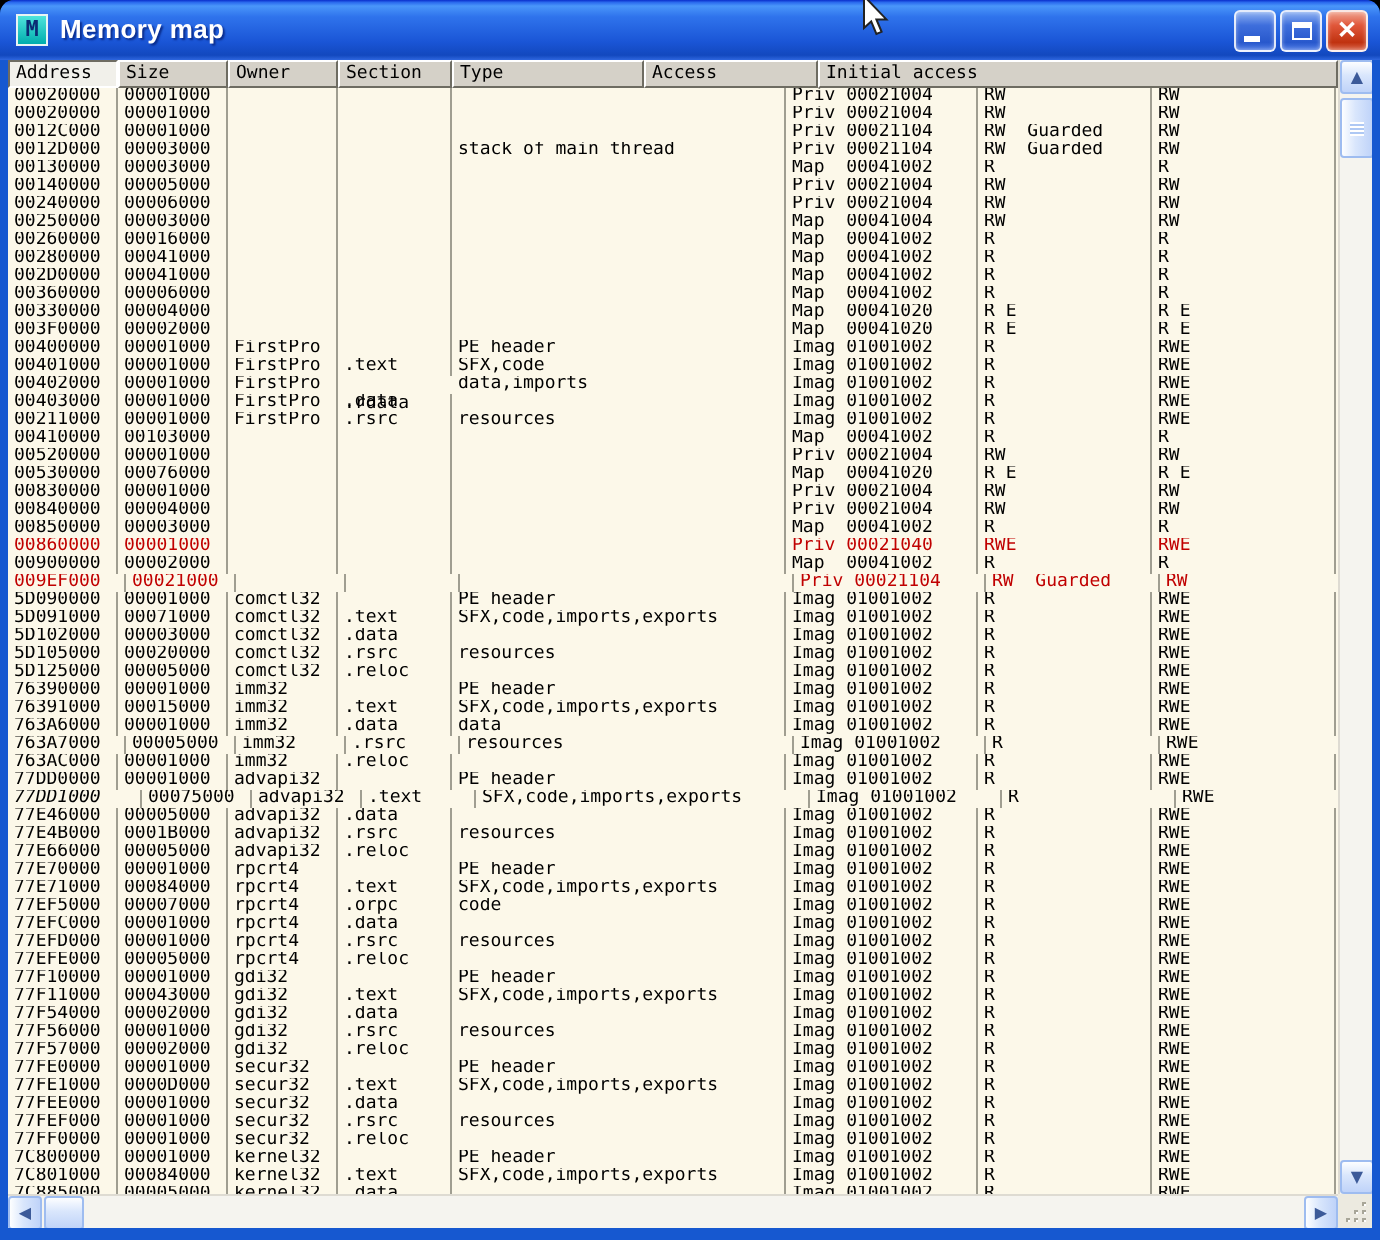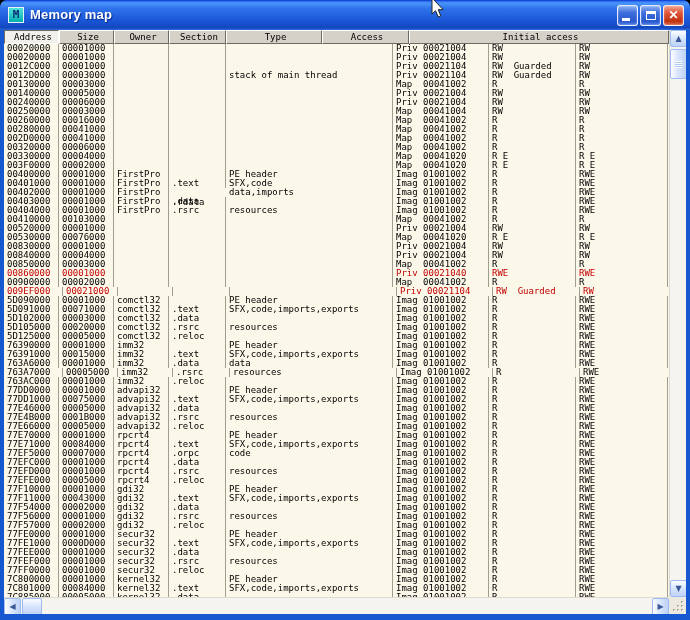--- a/index.html
+++ b/index.html
@@ -40,21 +40,21 @@
   .glyph-max { position:absolute; left:5px; top:5px; width:10px; height:9px; border:1px solid #FFF; border-top:3px solid #FFF; }
   .glyph-close { position:absolute; left:0; top:2px; width:19px; text-align:center; color:#FFF; font:bold 12px/15px "Liberation Sans",sans-serif; }
 
   
   .client {
     position:absolute; left:4px; top:30px; width:682px; height:584px;
     background:#FCF8E9; overflow:hidden;
   }
 
   
-  .header-row { position:absolute; left:0; top:0; width:665px; height:14px; display:flex; background:#737373;text-align:center; }
+  .header-row { position:absolute; left:0; top:0; width:665px; height:14px; display:flex; background:#737373; }
   .hcell {
     height:14px; flex:none; background:#D5D1C8; color:#000;
     font:9px/12px "DejaVu Sans Mono",monospace; white-space:pre; overflow:hidden;
     padding-left:3px;
     border-top:1px solid #FFFFFF; border-left:1px solid #FFFFFF;
     border-right:1px solid #6E6C62; border-bottom:1px solid #6E6C62;
   }
   .hcell.sorted {
     background:#F1F0EA;
     border-top:1px solid #6E6C62; border-left:1px solid #6E6C62;
@@ -236,21 +236,21 @@
           <div class="tcell" style="width: 55px;">002D0000</div>
           <div class="tcell" style="width: 55px;">00041000</div>
           <div class="tcell" style="width: 55px;"></div>
           <div class="tcell" style="width: 57px;"></div>
           <div class="tcell" style="width: 167px;"></div>
           <div class="tcell" style="width: 96px;">Map  00041002</div>
           <div class="tcell" style="width: 87px;">R</div>
           <div class="tcell" style="width: 92px;">R</div>
         </div>
         <div class="trow">
-          <div class="tcell" style="width: 55px;">00320000</div>
+          <div class="tcell" style="width: 55px;">00360000</div>
           <div class="tcell" style="width: 55px;">00006000</div>
           <div class="tcell" style="width: 55px;"></div>
           <div class="tcell" style="width: 57px;"></div>
           <div class="tcell" style="width: 167px;"></div>
           <div class="tcell" style="width: 96px;">Map  00041002</div>
           <div class="tcell" style="width: 87px;">R</div>
           <div class="tcell" style="width: 92px;">R</div>
         </div>
         <div class="trow">
           <div class="tcell" style="width: 55px;">00330000</div>
@@ -306,21 +306,21 @@
           <div class="tcell" style="width: 55px;">00403000</div>
           <div class="tcell" style="width: 55px;">00001000</div>
           <div class="tcell" style="width: 55px;">FirstPro</div>
           <div class="tcell" style="width: 57px;">.data</div>
           <div class="tcell" style="width: 167px;"></div>
           <div class="tcell" style="width: 96px;">Imag 01001002</div>
           <div class="tcell" style="width: 87px;">R</div>
           <div class="tcell" style="width: 92px;">RWE</div>
         </div>
         <div class="trow">
-          <div class="tcell" style="width: 55px;">00404000</div>
+          <div class="tcell" style="width: 55px;">00211000</div>
           <div class="tcell" style="width: 55px;">00001000</div>
           <div class="tcell" style="width: 55px;">FirstPro</div>
           <div class="tcell" style="width: 57px;">.rsrc</div>
           <div class="tcell" style="width: 167px;">resources</div>
           <div class="tcell" style="width: 96px;">Imag 01001002</div>
           <div class="tcell" style="width: 87px;">R</div>
           <div class="tcell" style="width: 92px;">RWE</div>
         </div>
         <div class="trow">
           <div class="tcell" style="width: 55px;">00410000</div>
@@ -516,21 +516,21 @@
           <div class="tcell" style="width: 55px;">77DD0000</div>
           <div class="tcell" style="width: 55px;">00001000</div>
           <div class="tcell" style="width: 55px;">advapi32</div>
           <div class="tcell" style="width: 57px;"></div>
           <div class="tcell" style="width: 167px;">PE header</div>
           <div class="tcell" style="width: 96px;">Imag 01001002</div>
           <div class="tcell" style="width: 87px;">R</div>
           <div class="tcell" style="width: 92px;">RWE</div>
         </div>
         <div class="trow">
-          <div class="tcell" style="width: 55px;">77DD1000</div>
+          <div class="tcell" style="width: 67px; font-style: italic;">77DD1000</div>
           <div class="tcell" style="width: 55px;">00075000</div>
           <div class="tcell" style="width: 55px;">advapi32</div>
           <div class="tcell" style="width: 57px;">.text</div>
           <div class="tcell" style="width: 167px;">SFX,code,imports,exports</div>
           <div class="tcell" style="width: 96px;">Imag 01001002</div>
           <div class="tcell" style="width: 87px;">R</div>
           <div class="tcell" style="width: 92px;">RWE</div>
         </div>
         <div class="trow">
           <div class="tcell" style="width: 55px;">77E46000</div>

